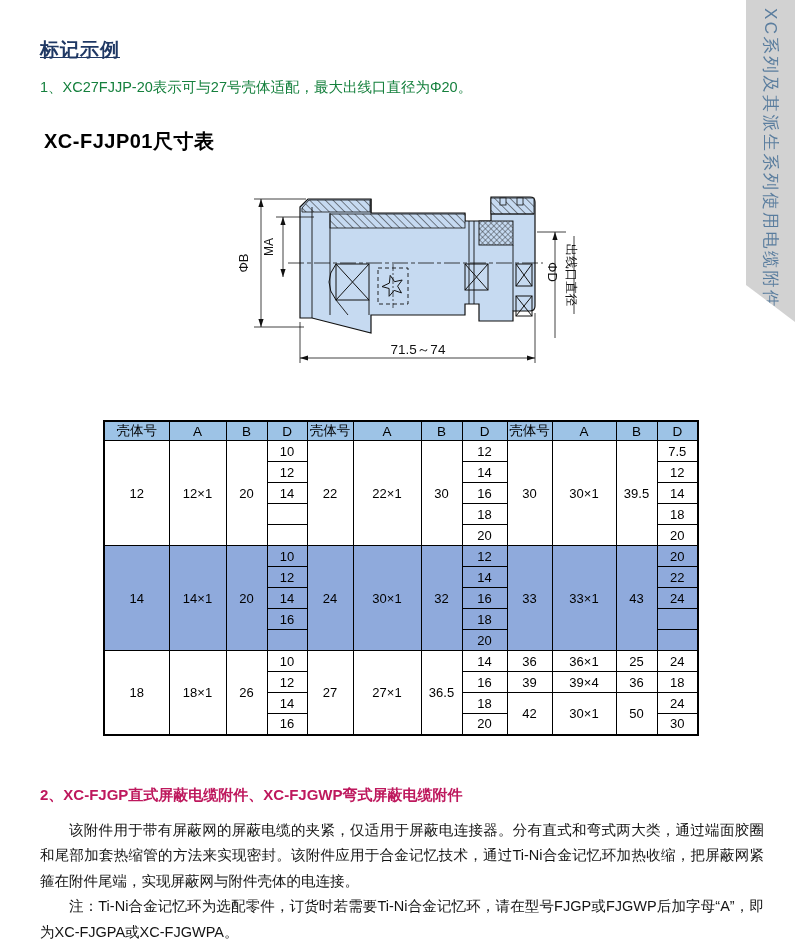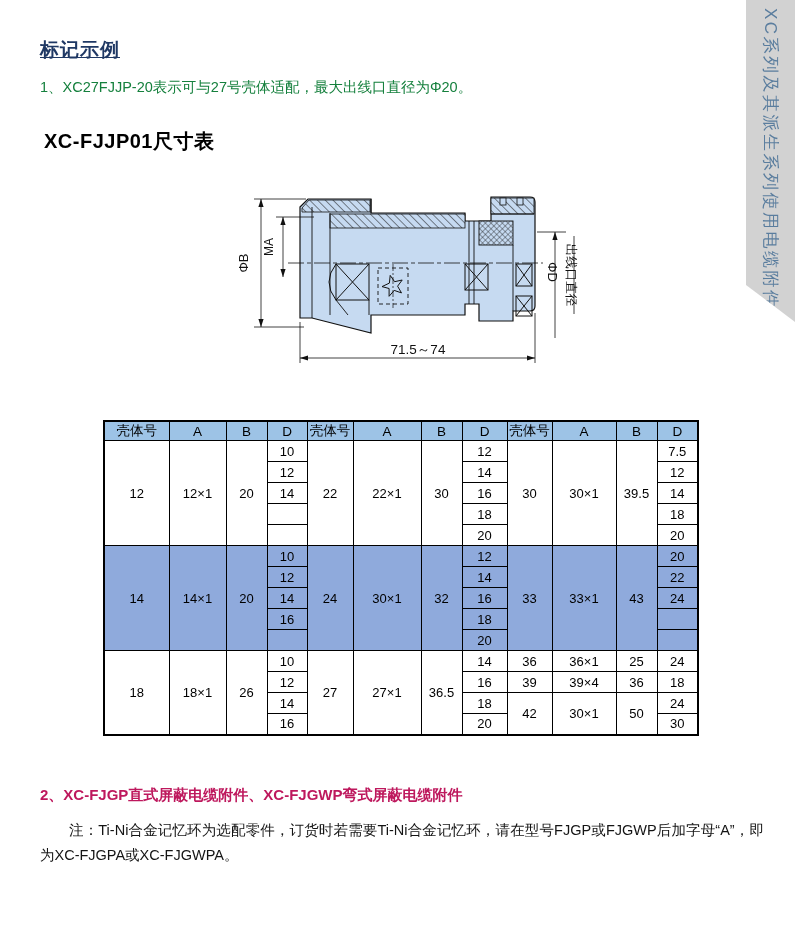--- a/index.html
+++ b/index.html
@@ -268,20 +268,21 @@
           <td>16</td>
           <td>20</td>
           <td>30</td>
         </tr>
       </tbody>
   </table>
 
   <div class="sec2-title">2、XC-FJGP直式屏蔽电缆附件、XC-FJGWP弯式屏蔽电缆附件</div>
 
   <div class="body-text">
+    <p>该附件用于带有屏蔽网的屏蔽电缆的夹紧，仅适用于屏蔽电连接器。分有直式和弯式两大类，通过端面胶圈和尾部加套热缩管的方法来实现密封。该附件应用于合金记忆技术，通过Ti-Ni合金记忆环加热收缩，把屏蔽网紧箍在附件尾端，实现屏蔽网与附件壳体的电连接。</p>
     <p>注：Ti-Ni合金记忆环为选配零件，订货时若需要Ti-Ni合金记忆环，请在型号FJGP或FJGWP后加字母“A”，即为XC-FJGPA或XC-FJGWPA。</p>
   </div>
 
   <div class="side-tab">
     <div class="side-tab-text">XC系列及其派生系列使用电缆附件</div>
   </div>
 
 </div>
 
 </body></html>

